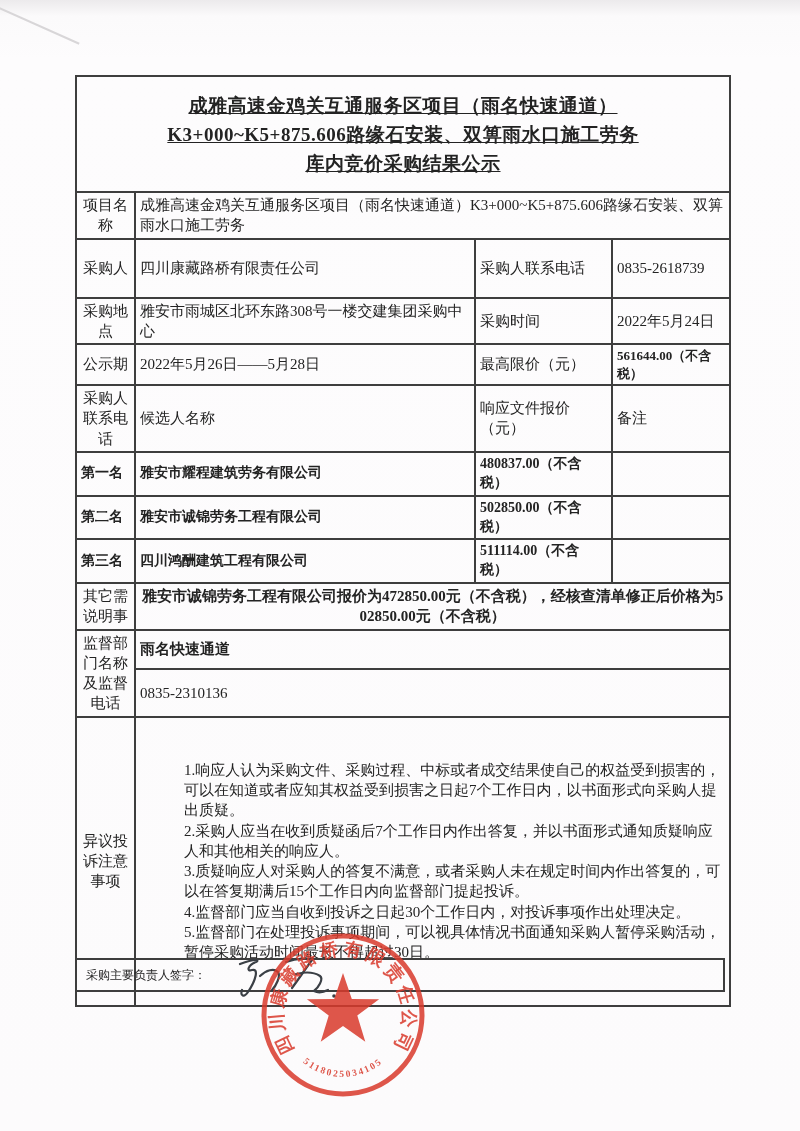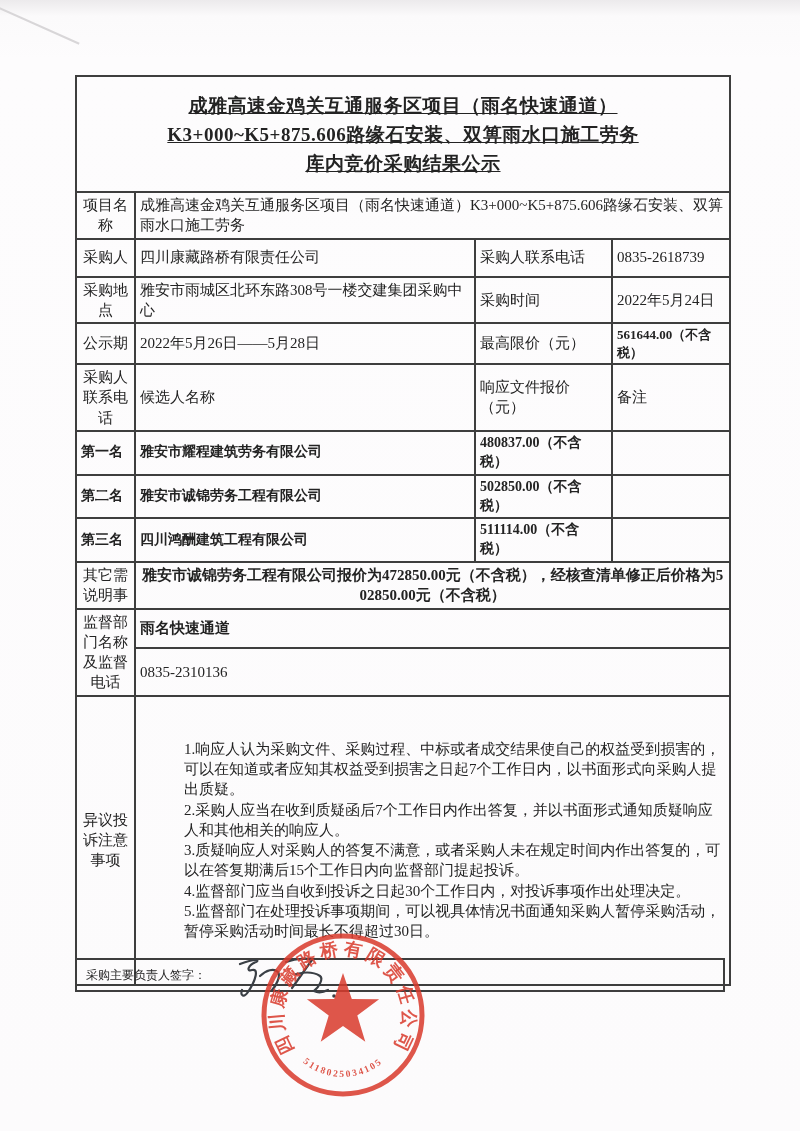--- a/index.html
+++ b/index.html
@@ -64,21 +64,21 @@
     <td colspan="4" class="title-cell">
       <div class="title-line">成雅高速金鸡关互通服务区项目（雨名快速通道）</div>
       <div class="title-line">K3+000~K5+875.606路缘石安装、双箅雨水口施工劳务</div>
       <div class="title-line">库内竞价采购结果公示</div>
     </td>
   </tr>
   <tr style="height:41px">
     <td class="lab">项目名称</td>
     <td colspan="3">成雅高速金鸡关互通服务区项目（雨名快速通道）K3+000~K5+875.606路缘石安装、双箅雨水口施工劳务</td>
   </tr>
-  <tr style="height:38px">
+  <tr style="height:59px">
     <td class="lab">采购人</td>
     <td>四川康藏路桥有限责任公司</td>
     <td class="ctr">采购人联系电话</td>
     <td class="ctr">0835-2618739</td>
   </tr>
   <tr style="height:39px">
     <td class="lab">采购地点</td>
     <td>雅安市雨城区北环东路308号一楼交建集团采购中心</td>
     <td class="ctr">采购时间</td>
     <td class="ctr">2022年5月24日</td>

